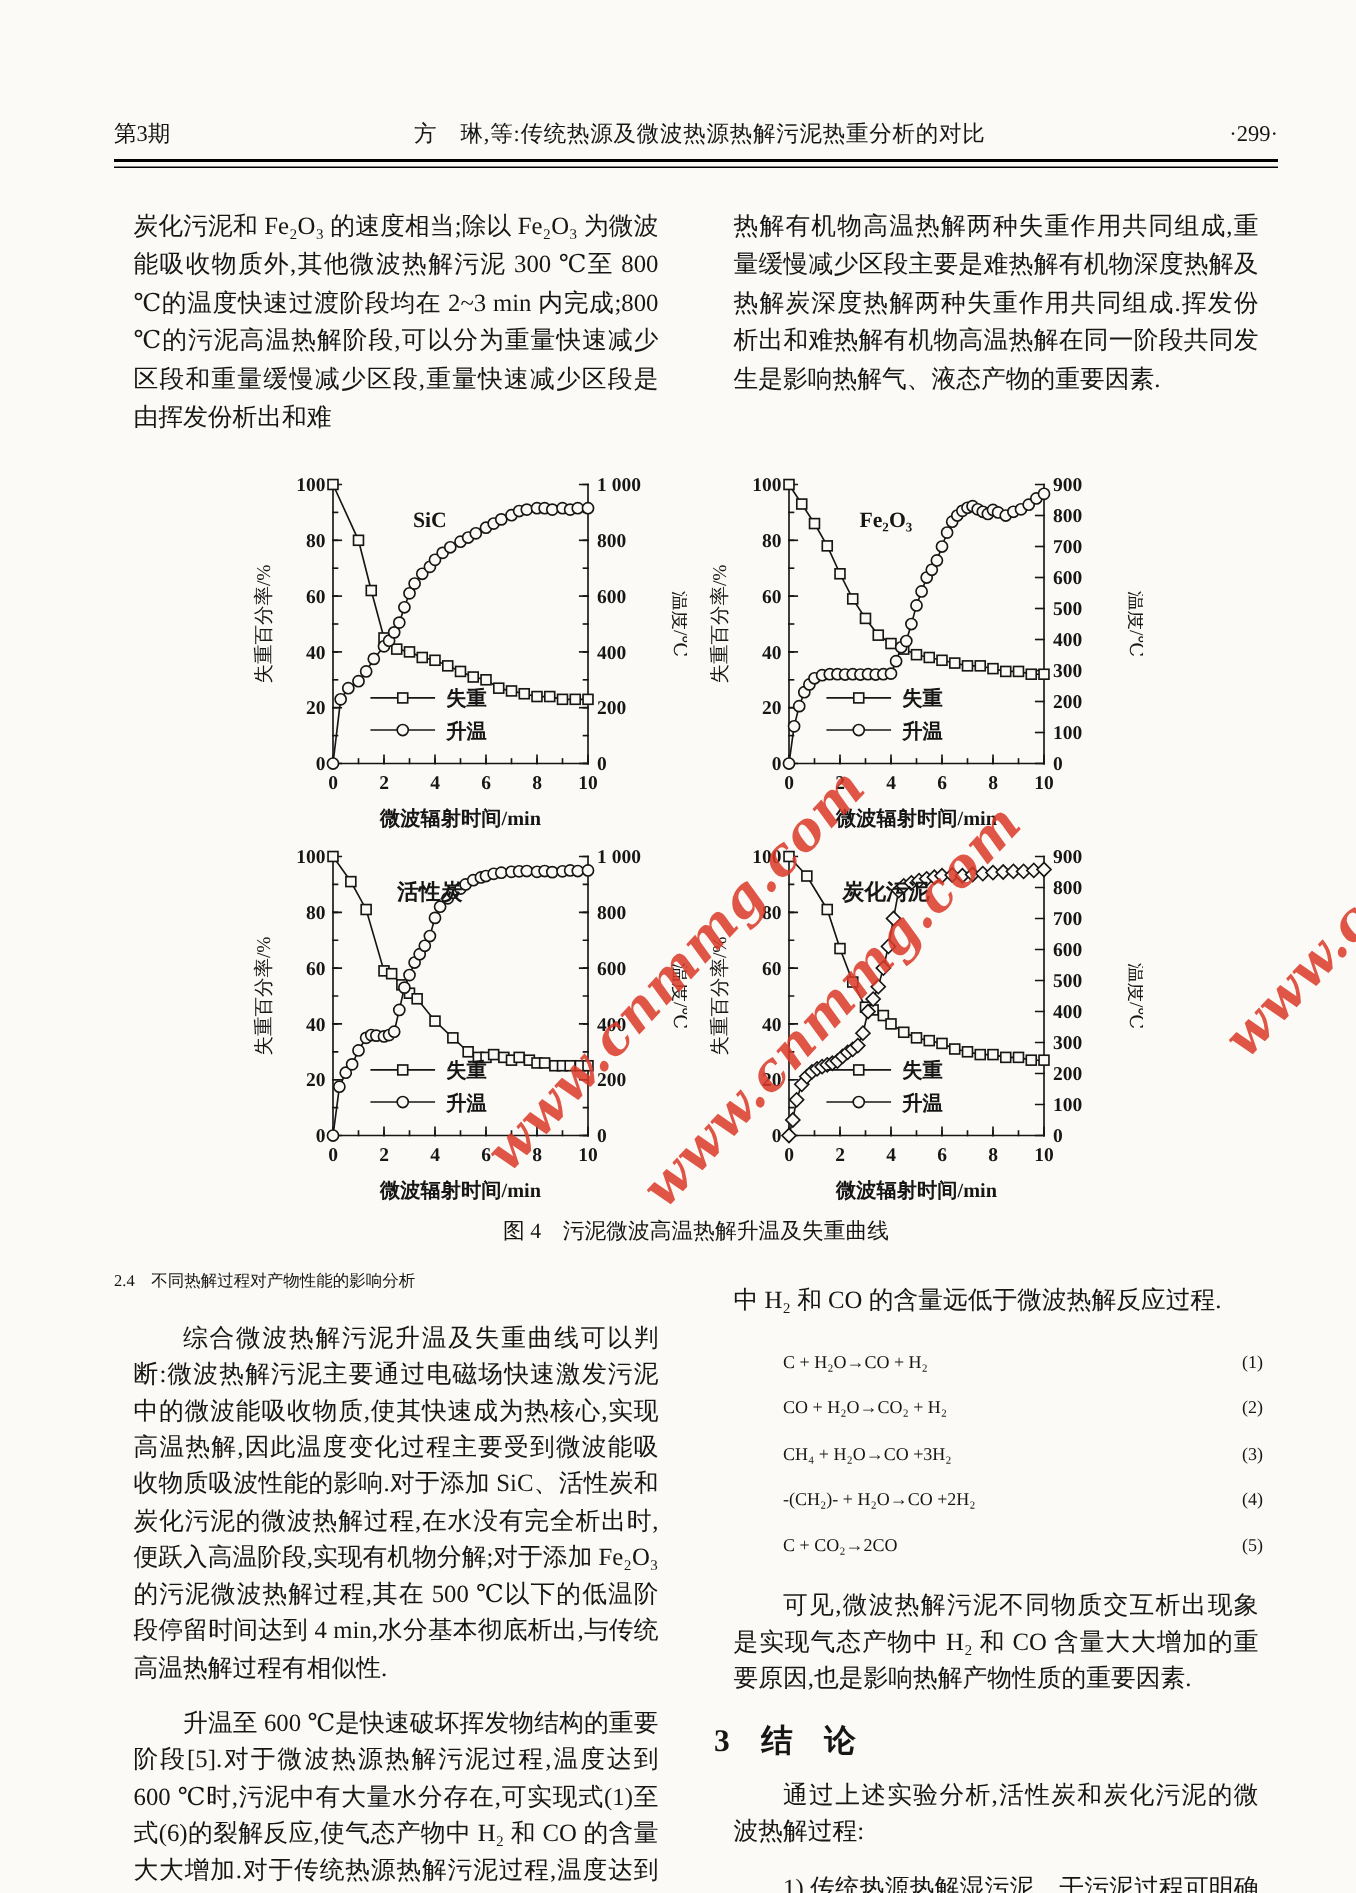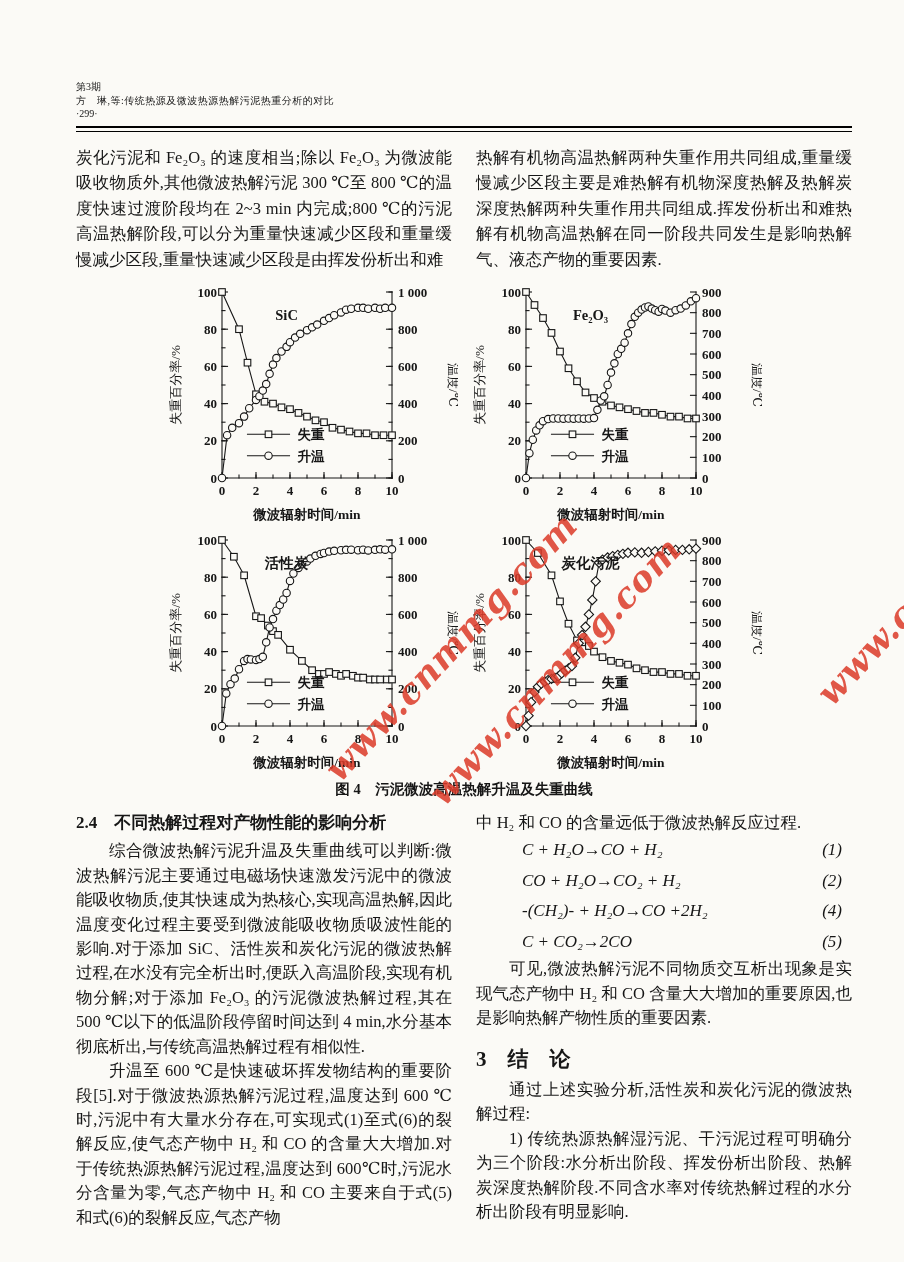--- a/index.html
+++ b/index.html
@@ -1,35 +1,35 @@
 <!DOCTYPE html>
 <html><head>
 <meta charset="utf-8">
 <style>
   html,body{margin:0;padding:0;background:#9a9a9a;}
   .page{position:relative;width:904px;height:1262px;margin:0 auto;background:#fbfaf6;
         overflow:hidden;color:#161616;
         font-family:"Liberation Serif","DejaVu Serif",serif;}
   .content{padding:80px 52px 0 76px;}
-  .hdr{display:flex;align-items:baseline;font-size:10px;flex-direction:column;}
+  .hdr{display:flex;align-items:baseline;font-size:15px;}
   .hdr .c{flex:1;text-align:center;letter-spacing:.5px;font-family:Liberation Serif, serif;}
   .rule{height:3px;border-top:2px solid #000;border-bottom:1.4px solid #000;margin-top:7px;}
   .cols{display:flex;gap:24px;margin-top:13px;}
   .col{flex:1;min-width:0;font-size:16.5px;line-height:25.4px;text-align:justify;}
-  p{margin:0;}
+  p{margin:13px;}
   .ind{text-indent:2em;}
   .figure{margin-top:8px;}
   .figrid{display:grid;grid-template-columns:292px 292px;gap:2px 12px;justify-content:center;}
   svg.chart{display:block;}
-  .caption{text-align:center;font-weight:bold;font-size:14.5px;margin:6px 0 12px;}
+  .caption{text-align:center;font-weight:normal;font-size:14.5px;margin:6px 0 12px;}
   .cols2{display:flex;gap:24px;margin-top:4px;}
   .col2{flex:1;min-width:0;font-size:16.5px;line-height:24.4px;text-align:justify;}
-  .h24{font-weight:bold;font-size:17px;margin:0 0 4px;}
+  .h24{font-weight:normal;font-size:11px;margin:0 0 4px;}
   .eq{display:flex;justify-content:space-between;line-height:30.5px;padding:0 10px 0 46px;
-      font-size:17px;white-space:nowrap;font-style:italic;}
+      font-size:12px;white-space:nowrap;}
   .h3{font-weight:bold;font-size:21px;margin:16px 0 7px;}
   .wm{position:absolute;color:#dc3a28;opacity:.85;font-style:italic;font-weight:bold;
       font-size:35px;font-family:"DejaVu Serif",serif;letter-spacing:1px;
       transform:rotate(-47deg);transform-origin:0 100%;pointer-events:none;white-space:nowrap;}
   .wm1{left:346px;top:748px;}
   .wm2{left:450px;top:772px;}
   .wm3{left:838px;top:672px;}
 </style>
 </head>
 <body>
@@ -657,20 +657,24 @@
         <p>中 H₂ 和 CO 的含量远低于微波热解反应过程.</p>
         <div class="eq">
           <span>C + H₂O→CO + H₂</span>
           <span>(1)</span>
         </div>
         <div class="eq">
           <span>CO + H₂O→CO₂ + H₂</span>
           <span>(2)</span>
         </div>
         <div class="eq">
+          <span>CH₄ + H₂O→CO +3H₂</span>
+          <span>(3)</span>
+        </div>
+        <div class="eq">
           <span>-(CH₂)- + H₂O→CO +2H₂</span>
           <span>(4)</span>
         </div>
         <div class="eq">
           <span>C + CO₂→2CO</span>
           <span>(5)</span>
         </div>
         <p class="ind">可见,微波热解污泥不同物质交互析出现象是实现气态产物中 H₂ 和 CO 含量大大增加的重要原因,也是影响热解产物性质的重要因素.</p>
         <div class="h3">3　结　论</div>
         <p class="ind">通过上述实验分析,活性炭和炭化污泥的微波热解过程:</p>

